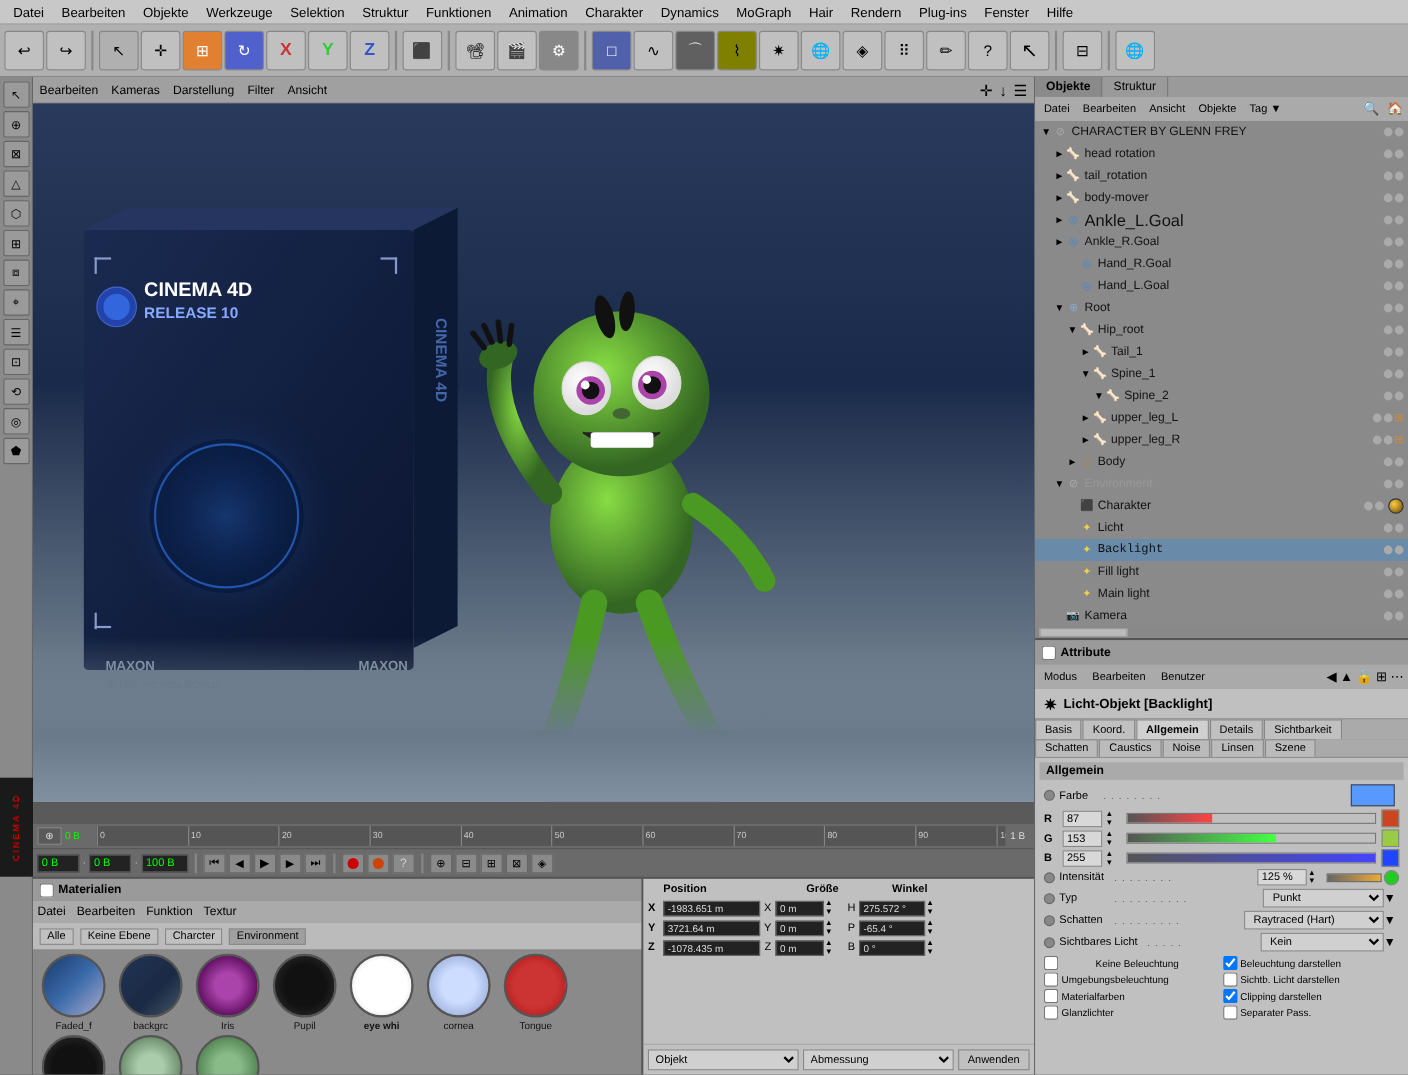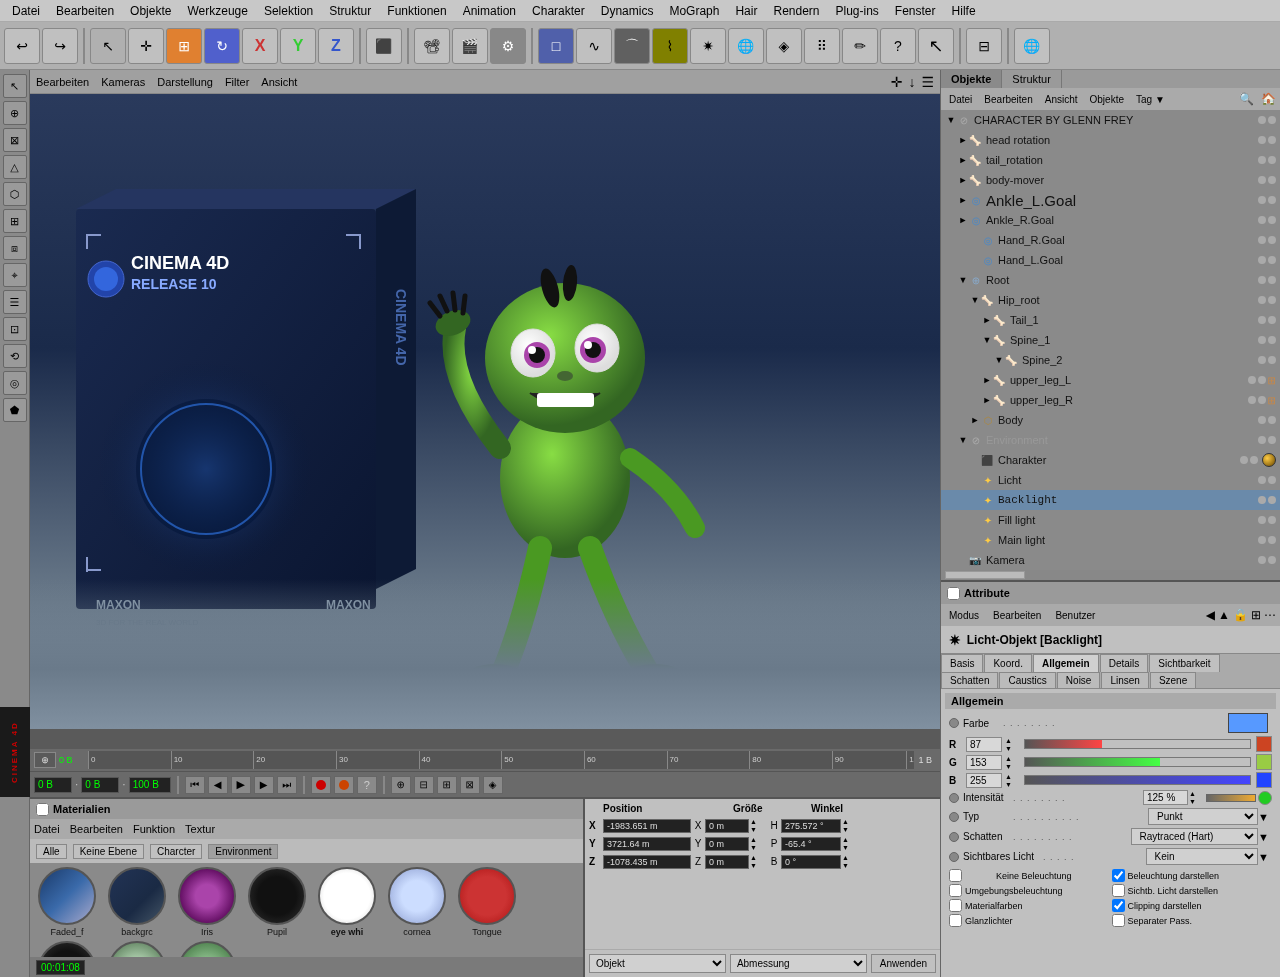--- a/index.html
+++ b/index.html
@@ -407,23 +407,20 @@
   </div>
             <div class="mat-swatch">
     <div style="width:58px; height:58px; border-radius:50%; border:2px solid #555; background:radial-gradient(circle, #aaccaa 30%, #446644 100%);"></div>
 
   </div>
             <div class="mat-swatch">
     <div style="width:58px; height:58px; border-radius:50%; border:2px solid #555; background:radial-gradient(circle, #88bb88 30%, #336633 100%);"></div>
 
   </div>
           </div>
-        <div id="mat-time">
-          <span style="background:#222; color:#0f0; padding:1px 4px; font-size:10px; border:1px solid #444; margin-right:6px;">00:01:08</span>
-        </div>
       </div>
 
       <div id="coords-panel">
         <div id="coords-content">
 
           <div class="coord-row" style="margin-bottom:4px;">
             <div style="width:14px;"></div>
             <div style="width:50px; font-size:10px; font-weight:bold;">Position</div>
             <div style="width:80px;"></div>
             <div style="width:14px; font-size:10px; font-weight:bold; text-align:center;">Größe</div>

